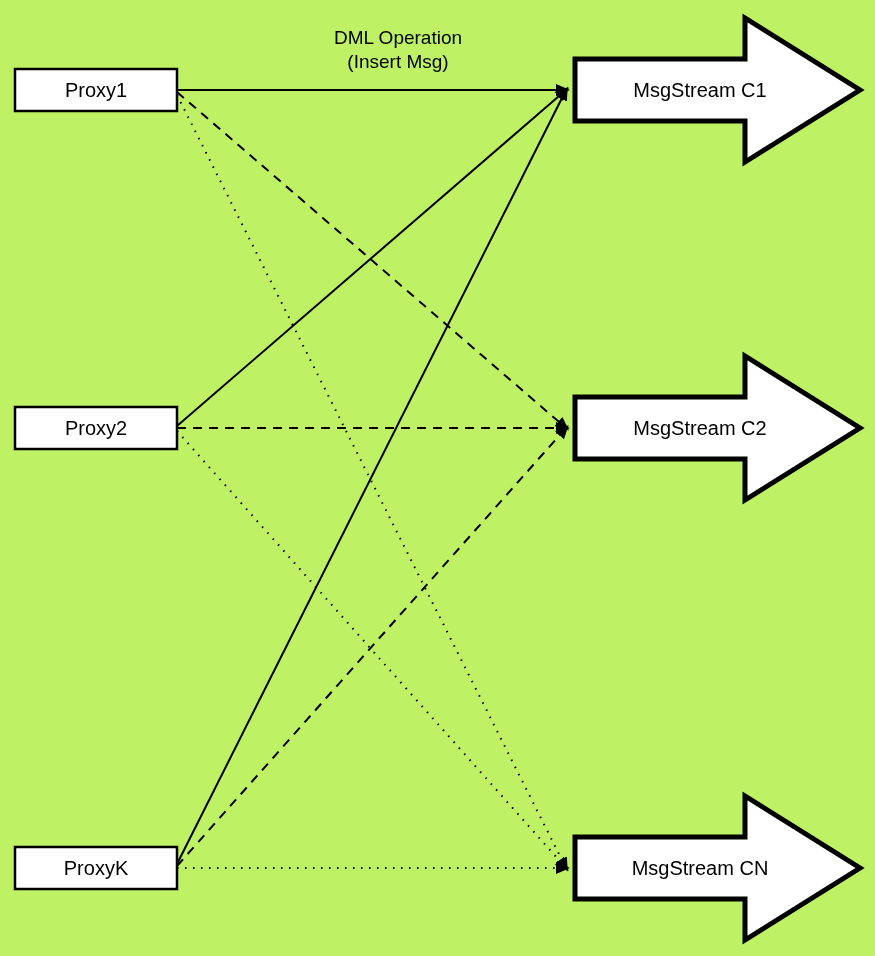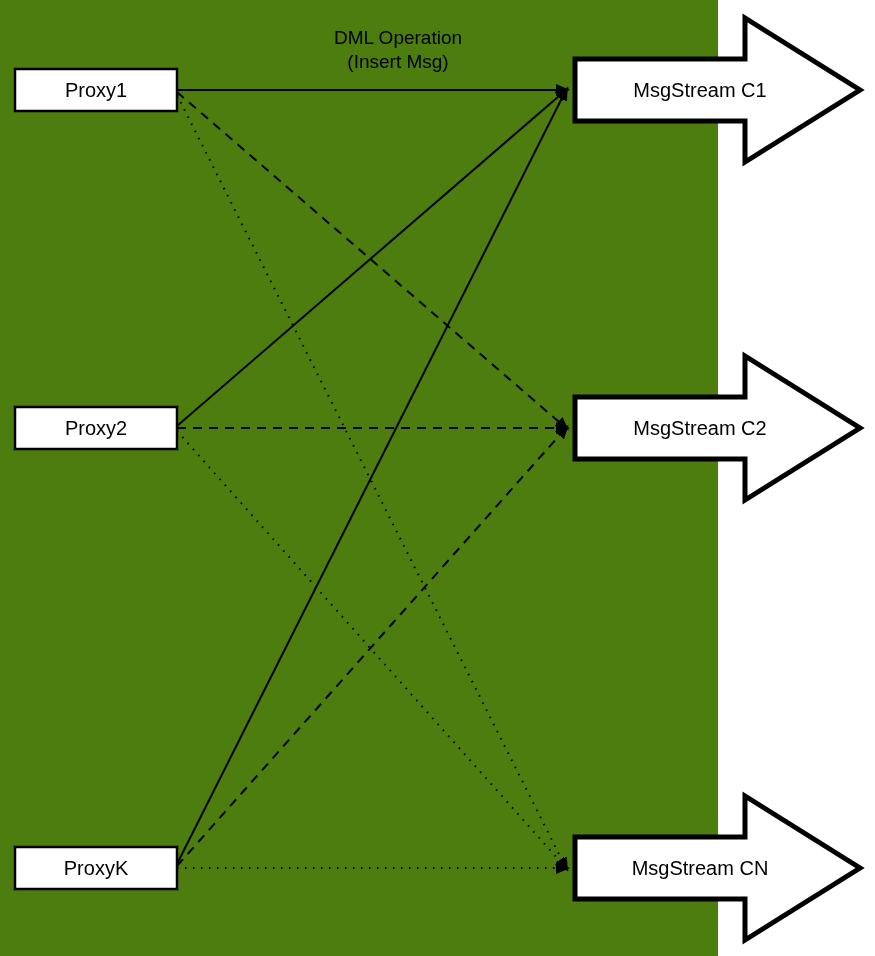--- a/index.html
+++ b/index.html
@@ -2,23 +2,23 @@
 <html><head>
 <meta charset="utf-8">
 <style>
   html, body {
     margin: 0;
     padding: 0;
     background: #ffffff;
   }
   .canvas {
     position: relative;
-    width: 718px;
+    width: 875px;
     height: 956px;
-    background: #4d7c0f;
+    background: #bef264;
     font-family: "Liberation Sans", sans-serif;
   }
   svg {
     display: block;
   }
   .edge {
     stroke: #000000;
     stroke-width: 2;
     fill: none;
   }

